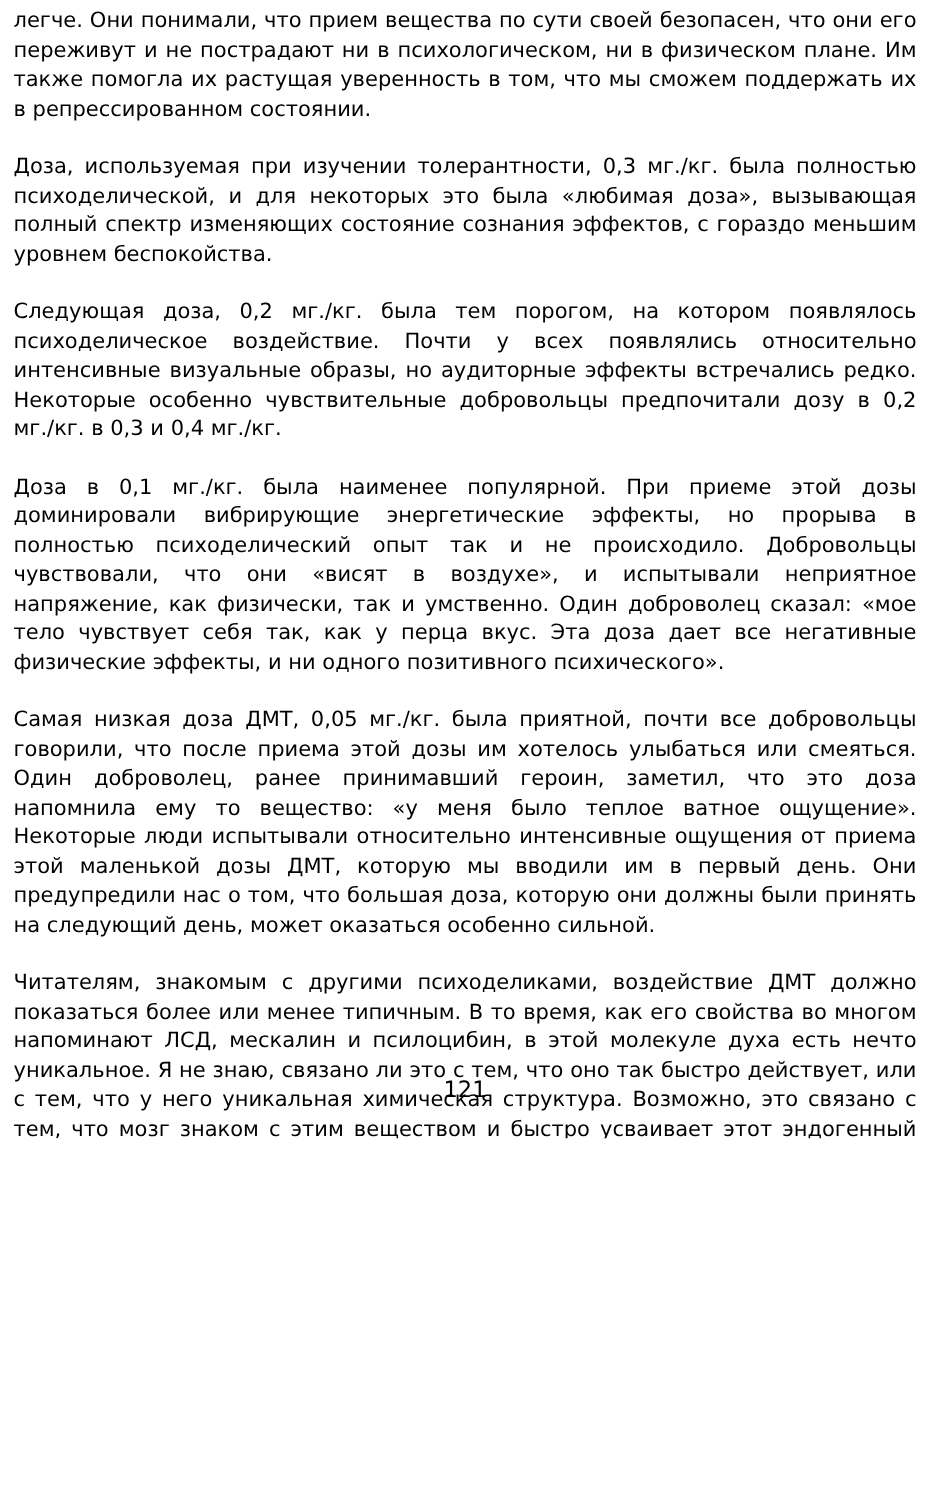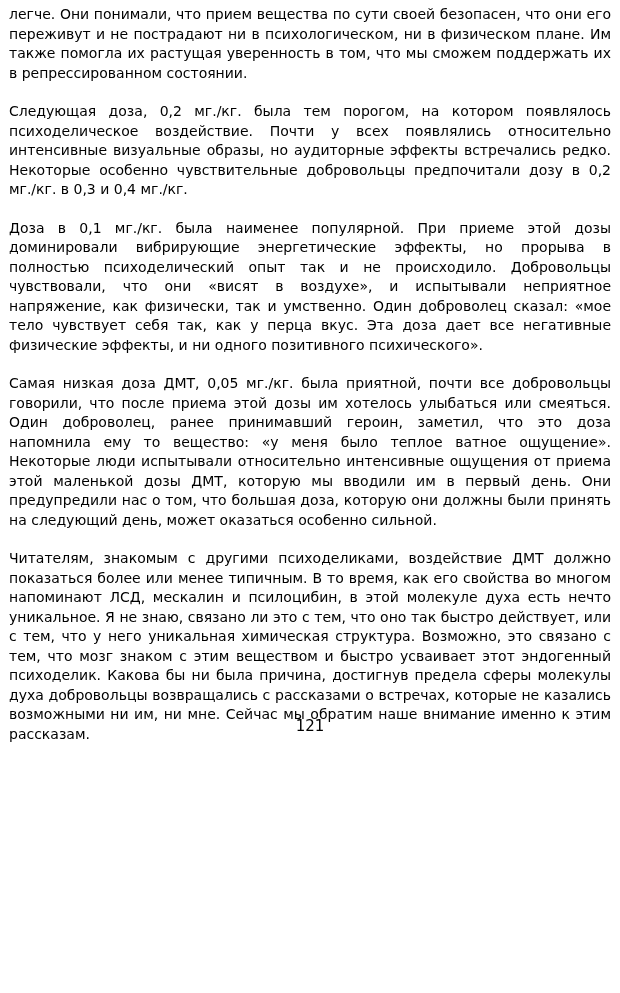--- a/index.html
+++ b/index.html
@@ -36,19 +36,20 @@
     line-height: 18px;
     color: #000000;
   }
 </style>
 </head>
 <body>
 
 <div class="page">
   <div class="text-block">
     <p>легче. Они понимали, что прием вещества по сути своей безопасен, что они его переживут и не пострадают ни в психологическом, ни в физическом плане. Им также помогла их растущая уверенность в том, что мы сможем поддержать их в репрессированном состоянии.</p>
+    <p>Доза, используемая при изучении толерантности, 0,3 мг./кг. была полностью психоделической, и для некоторых это была «любимая доза», вызывающая полный спектр изменяющих состояние сознания эффектов, с гораздо меньшим уровнем беспокойства.</p>
     <p>Следующая доза, 0,2 мг./кг. была тем порогом, на котором появлялось психоделическое воздействие. Почти у всех появлялись относительно интенсивные визуальные образы, но аудиторные эффекты встречались редко. Некоторые особенно чувствительные добровольцы предпочитали дозу в 0,2 мг./кг. в 0,3 и 0,4 мг./кг.</p>
     <p>Доза в 0,1 мг./кг. была наименее популярной. При приеме этой дозы доминировали вибрирующие энергетические эффекты, но прорыва в полностью психоделический опыт так и не происходило. Добровольцы чувствовали, что они «висят в воздухе», и испытывали неприятное напряжение, как физически, так и умственно. Один доброволец сказал: «мое тело чувствует себя так, как у перца вкус. Эта доза дает все негативные физические эффекты, и ни одного позитивного психического».</p>
     <p>Самая низкая доза ДМТ, 0,05 мг./кг. была приятной, почти все добровольцы говорили, что после приема этой дозы им хотелось улыбаться или смеяться. Один доброволец, ранее принимавший героин, заметил, что это доза напомнила ему то вещество: «у меня было теплое ватное ощущение». Некоторые люди испытывали относительно интенсивные ощущения от приема этой маленькой дозы ДМТ, которую мы вводили им в первый день. Они предупредили нас о том, что большая доза, которую они должны были принять на следующий день, может оказаться особенно сильной.</p>
     <p>Читателям, знакомым с другими психоделиками, воздействие ДМТ должно показаться более или менее типичным. В то время, как его свойства во многом напоминают ЛСД, мескалин и псилоцибин, в этой молекуле духа есть нечто уникальное. Я не знаю, связано ли это с тем, что оно так быстро действует, или с тем, что у него уникальная химическая структура. Возможно, это связано с тем, что мозг знаком с этим веществом и быстро усваивает этот эндогенный психоделик. Какова бы ни была причина, достигнув предела сферы молекулы духа добровольцы возвращались с рассказами о встречах, которые не казались возможными ни им, ни мне. Сейчас мы обратим наше внимание именно к этим рассказам.</p>
   </div>
   <div class="page-number">121</div>
 </div>
 
 </body></html>

